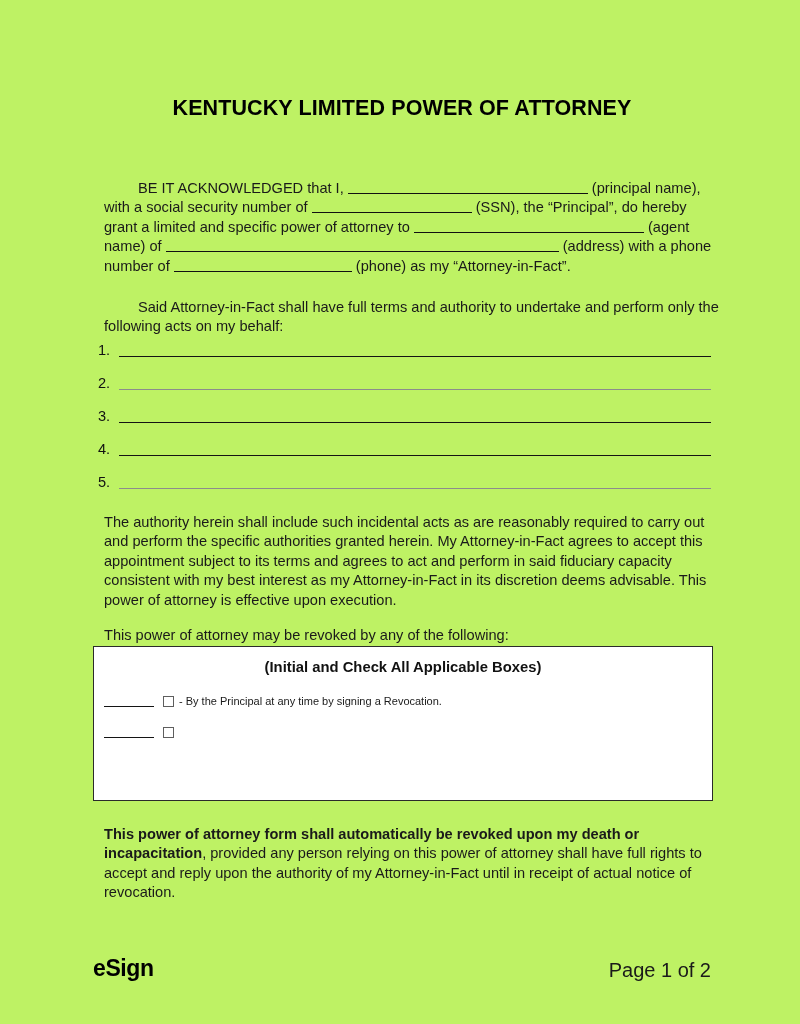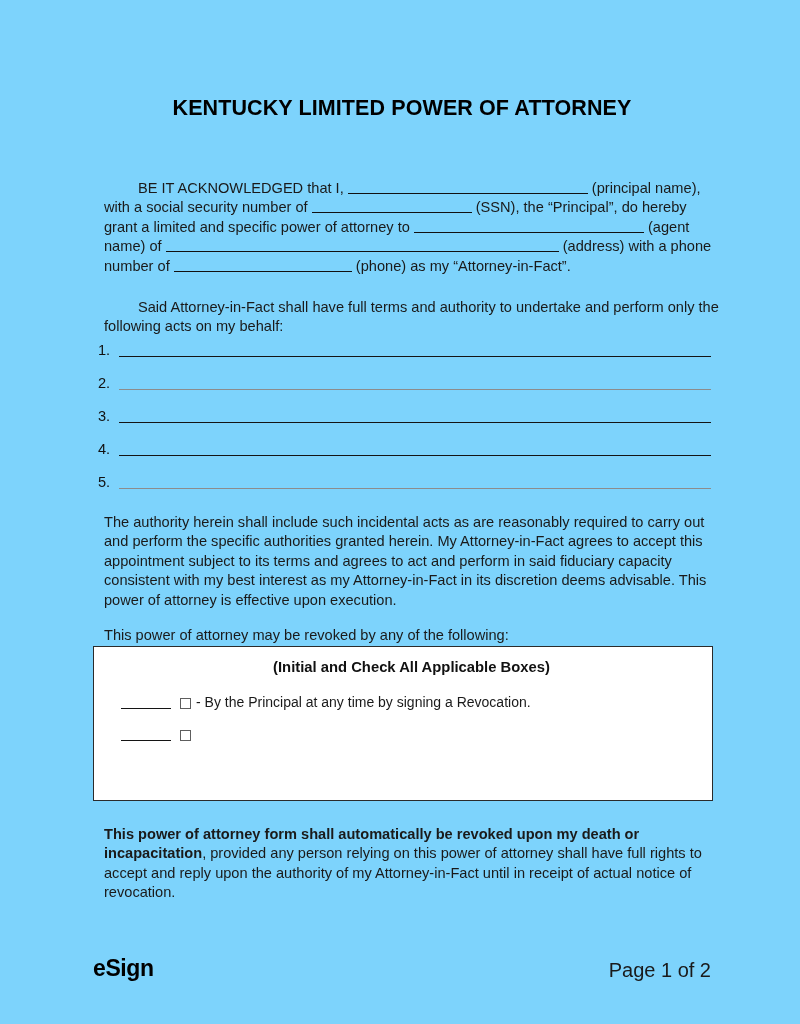--- a/index.html
+++ b/index.html
@@ -15,21 +15,21 @@
     color: #000000;
     position: relative;
     overflow: hidden;
   }
 
   .page {
     position: absolute;
     left: 0; top: 0;
     width: 800px;
     height: 1024px;
-    background: #7dd3fc;
+    background: #bef264;
   }
 
   .content {
     position: absolute;
     left: 93px;
     top: 0;
     width: 618px;
   }
 
   
@@ -106,35 +106,34 @@
 
   
   .checkbox-panel {
     position: absolute;
     left: 0;
     top: 646px;
     width: 620px;
     height: 155px;
     border: 1.4px solid #2b2b2b;
     background: #fff;
-    padding-left: 17px;
   }
   .panel-title {
     text-align: center;
     font-size: 14.8px;
     font-weight: bold;
     margin: 0;
     padding-top: 12px;
     color: #111;
   }
   .check-row {
     position: relative;
     display: flex;
     align-items: center;
-    font-size: 14px;
+    font-size: 11px;
     color: #1a1a1a;
     padding-left: 10px;
     margin-top: 18px;
     white-space: nowrap;
   }
   .check-row:first-of-type { margin-top: 19px; }
   .initial-blank {
     display: inline-block;
     width: 50px;
     border-bottom: 1.3px solid #141414;

